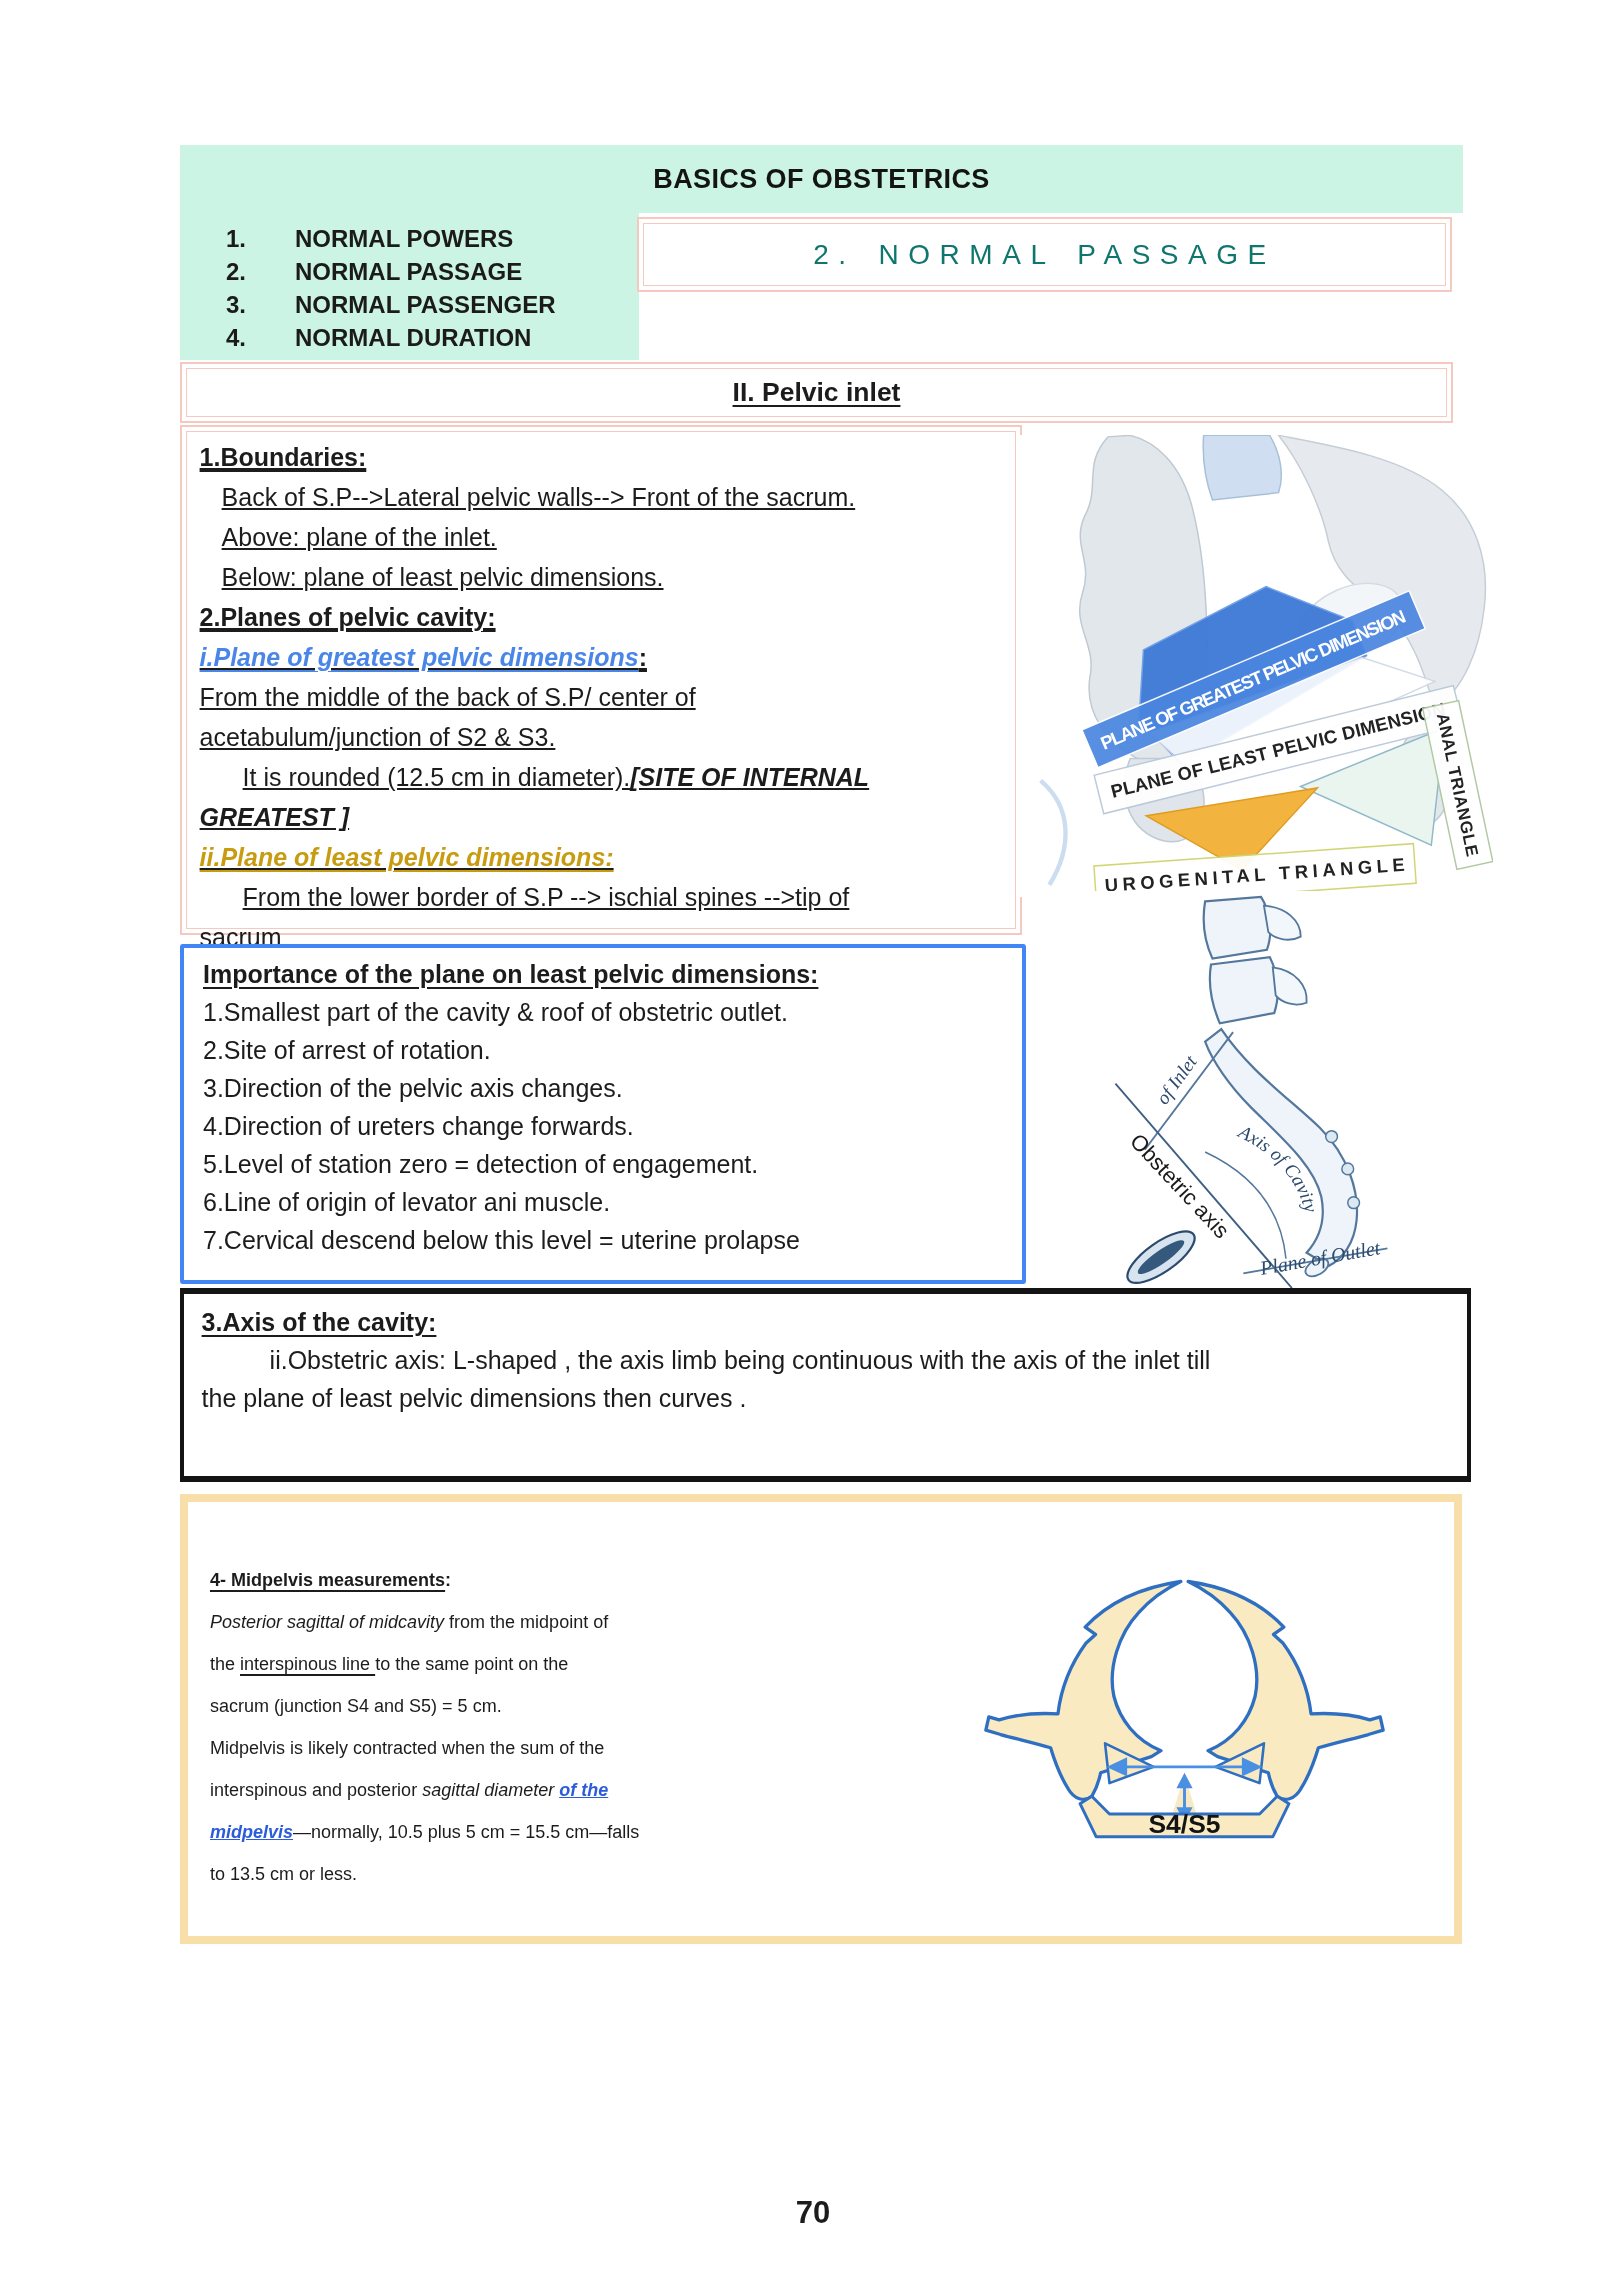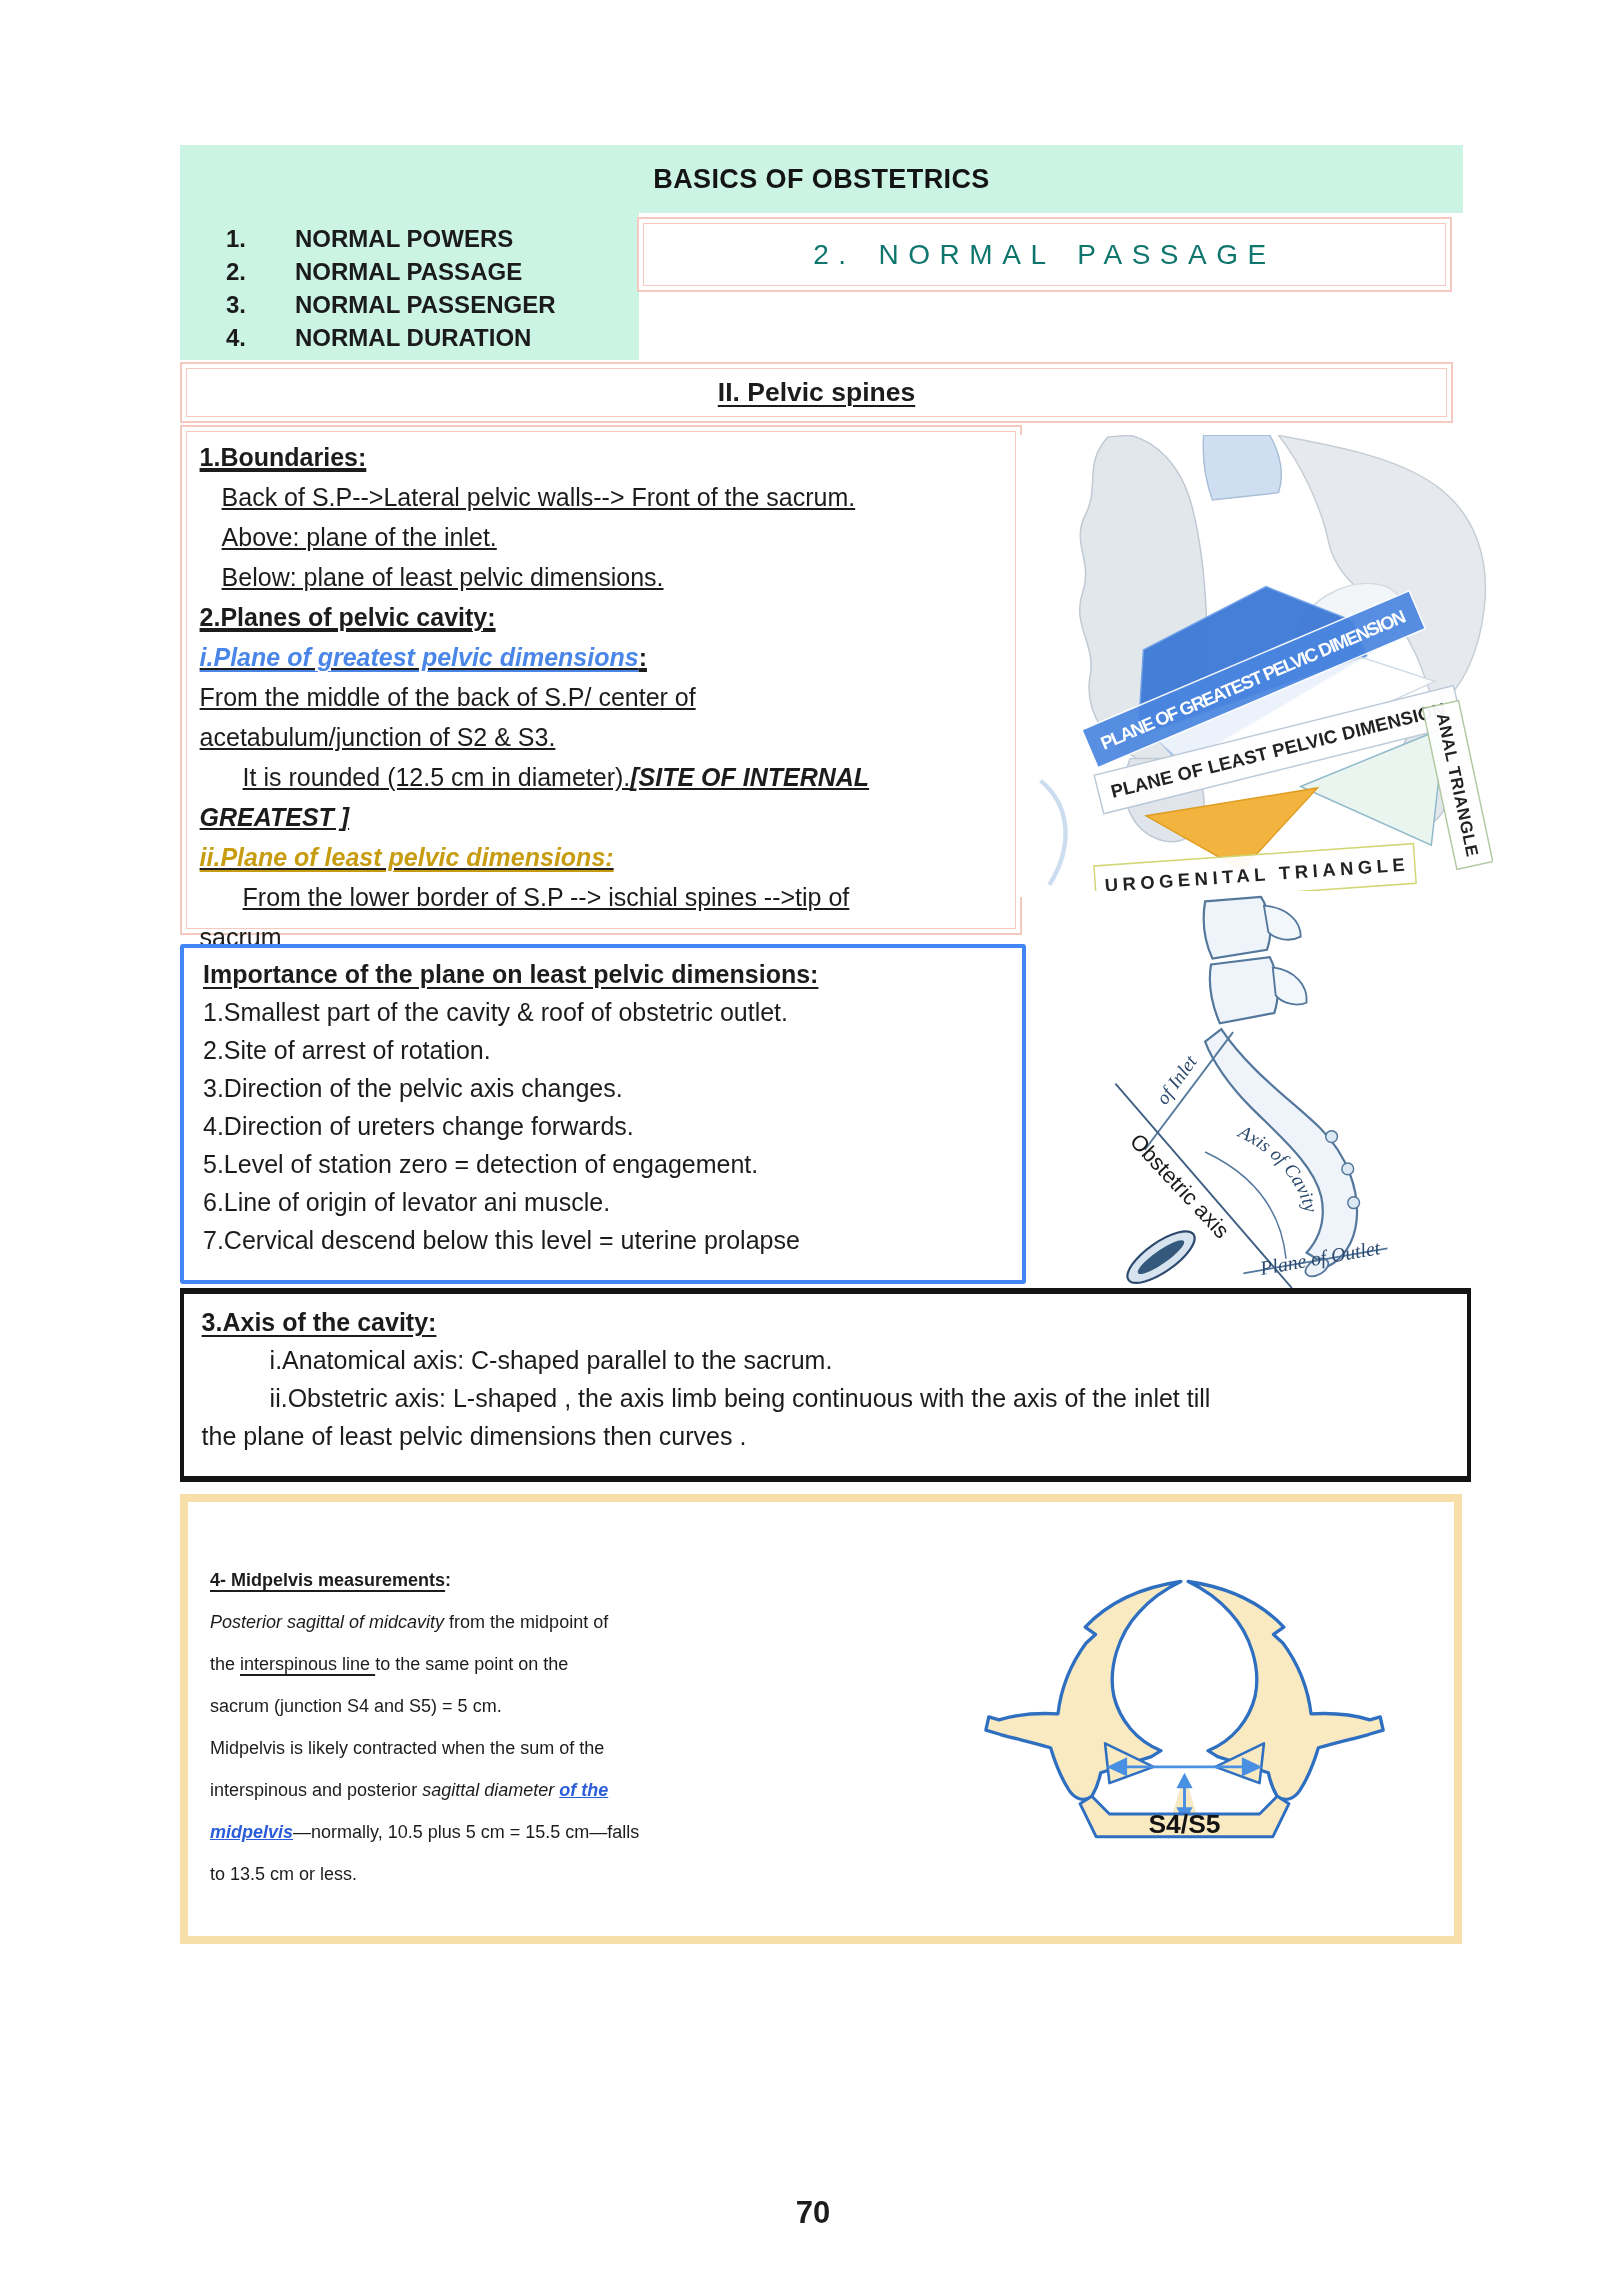--- a/index.html
+++ b/index.html
@@ -88,21 +88,21 @@
           <span>NORMAL DURATION</span>
         </div>
     </div>
   </div>
 
   <div class="abs pinkbox passage-box">
     <div class="passage-title">2. NORMAL PASSAGE</div>
   </div>
 
   <div class="abs pinkbox cavity-box">
-    <div class="cavity-title">II. Pelvic spines</div>
+    <div class="cavity-title">II. Pelvic inlet</div>
   </div>
 
   <div class="abs pinkbox bound-box">
     <div class="bound-inner">
       <div><span class="h-u">1.Boundaries:</span></div>
       <div class="ind1">Back of S.P--&gt;Lateral pelvic walls--&gt; Front of the sacrum.</div>
       <div class="ind1">Above: plane of the inlet.</div>
       <div class="ind1">Below: plane of least pelvic dimensions.</div>
       <div><span class="h-u">2.Planes of pelvic cavity:</span></div>
       <div>
@@ -196,21 +196,20 @@
       </g>
       <g transform="translate(358,508) rotate(-10)">
         <text class="serif-i" text-anchor="middle" font-size="27" fill="#2c4a6e">Plane of Outlet</text>
       </g>
     </svg>
   </div>
 
   <div class="abs axis-box">
     <div class="axis-inner">
       <div><span class="h-u">3.Axis of the cavity:</span></div>
-      <div class="ind3">i.Anatomical axis: C-shaped parallel to the sacrum.</div>
       <div class="ind3">ii.Obstetric axis: L-shaped , the axis limb being continuous with the axis of the inlet till</div>
       <div>the plane of least pelvic dimensions then curves .</div>
     </div>
   </div>
 
   <div class="abs mid-box">
     <div class="mid-text">
       <div><span class="h-u">4- Midpelvis measurements</span><span style="font-weight:700">:</span></div>
       <div><span class="it">Posterior sagittal of midcavity</span><span> from the midpoint of</span></div>
       <div><span>the </span><span class="u">interspinous line </span><span>to the same point on the</span></div>

